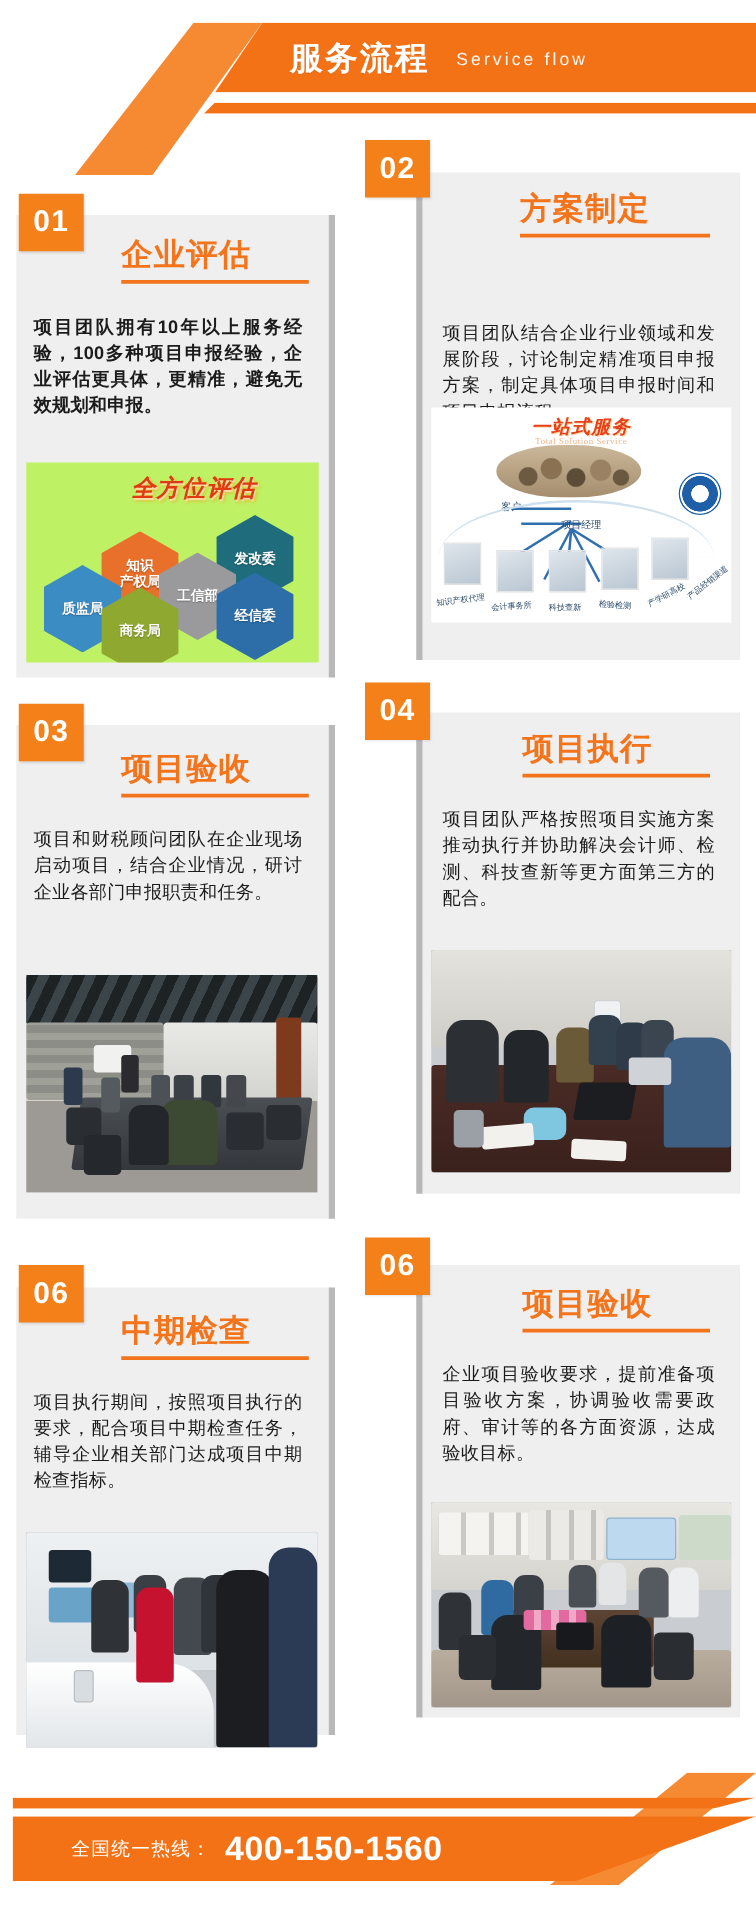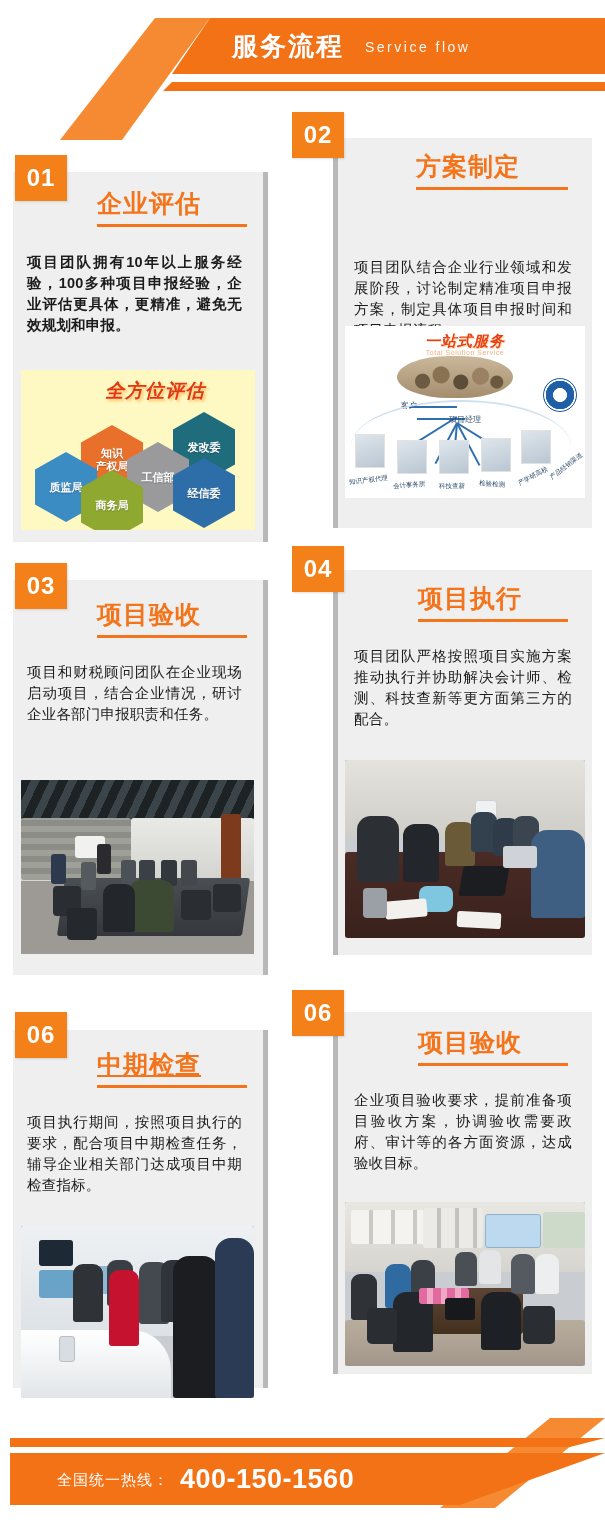--- a/index.html
+++ b/index.html
@@ -59,21 +59,21 @@
   .title-rule { position:absolute; height:3px; background:#F4741B; }
 
   .card-body {
     position:absolute; color:#1b1b1b; font-size:14.5px; line-height:21px;
     letter-spacing:.2px; text-align:justify;
   }
 
   .photo { position:absolute; overflow:hidden; background:#c9ccd1; }
 
   
-  .hexwrap { position:absolute; background:#fef9c3; overflow:hidden;text-decoration:underline; }
+  .hexwrap { position:absolute; background:#bef264; overflow:hidden;text-decoration:underline; }
   .hex {
     position:absolute; width:62px; height:70px;
     clip-path: polygon(50% 0, 100% 25%, 100% 75%, 50% 100%, 0 75%, 0 25%);
     display:flex; align-items:center; justify-content:center;
     color:#fff; font-size:11px; font-weight:bold; line-height:13px;
     text-align:center; text-shadow:0 1px 1px rgba(0,0,0,.25);
   }
   .hexttl {
     position:absolute; font-size:19px; font-weight:bold; font-style:italic;
     color:#E03A12; letter-spacing:1px;
@@ -205,21 +205,21 @@
   <span>01</span>
 </div>
 
 <div class="card" style="left:338px; top:138px; width:254px; height:390px;">
   <div class="card-bg"></div>
   <div class="card-edge left"></div>
   <div class="card-title" style="left:78px; top:12px;">方案制定</div>
   <div class="title-rule" style="left:78px; top:49px; width:152px;"></div>
   <div class="card-body" style="left:16px; top:75px; width:218px;margin-top:44px;">项目团队结合企业行业领域和发展阶段，讨论制定精准项目申报方案，制定具体项目申报时间和项目申报流程。</div>
 
-  <div class="onestop" style="left:7px; top:188px; width:240px; height:172px;">
+  <div class="onestop" style="left:7px; top:188px; width:240px; height:172px;font-family:Liberation Serif, serif;">
     <div class="os-ttl">一站式服务</div>
     <div class="os-sub">Total Solution Service</div>
     <div class="os-hero"></div>
 
     <div class="os-arrow" style="left:112px; top:80px; width:48px; transform:rotate(180deg);"></div>
     <div class="os-arrow" style="left:72px; top:92px; width:48px;"></div>
     <div class="os-arrow" style="left:112px; top:96px; width:46px; transform:rotate(118deg);"></div>
     <div class="os-arrow" style="left:112px; top:96px; width:46px; transform:rotate(95deg);"></div>
     <div class="os-arrow" style="left:112px; top:96px; width:48px; transform:rotate(62deg);"></div>
     <div class="os-arrow" style="left:112px; top:96px; width:55px; transform:rotate(32deg);"></div>
@@ -318,21 +318,21 @@
     <div class="ph-obj" style="left:18px; top:128px; width:24px; height:30px; background:#9aa0a6; border-radius:4px;"></div>
   </div>
 </div>
 <div class="badge" style="left:292px; top:546px;">
   <span>04</span>
 </div>
 
 <div class="card" style="left:13px; top:1030px; width:250px; height:358px;">
   <div class="card-bg"></div>
   <div class="card-edge right"></div>
-  <div class="card-title" style="left:84px; top:18px;text-decoration:underline;">中期检查</div>
+  <div class="card-title" style="left:84px; top:18px;">中期检查</div>
   <div class="title-rule" style="left:84px; top:55px; width:150px;"></div>
   <div class="card-body" style="left:14px; top:82px; width:215px;">项目执行期间，按照项目执行的要求，配合项目中期检查任务，辅导企业相关部门达成项目中期检查指标。</div>
 
   <div class="photo" style="left:8px; top:196px; width:233px; height:172px;">
     <div class="ph-obj" style="left:0; top:0; width:233px; height:110px; background:linear-gradient(180deg,#eef1f3,#dde2e6);"></div>
     <div class="ph-obj" style="left:18px; top:14px; width:34px; height:26px; background:#1d2a35;"></div>
     <div class="ph-obj" style="left:18px; top:44px; width:38px; height:28px; background:#6aa3c8;"></div>
     <div class="ph-obj" style="left:58px; top:40px; width:34px; height:28px; background:#8fb8d4;"></div>
     <div class="ph-obj" style="left:0; top:104px; width:150px; height:68px; background:linear-gradient(180deg,#ffffff,#e2e6e9); border-radius:0 40px 0 0;"></div>
     <div class="ph-obj" style="left:52px; top:38px; width:30px; height:58px; background:#2f3338; border-radius:10px 10px 3px 3px;"></div>

